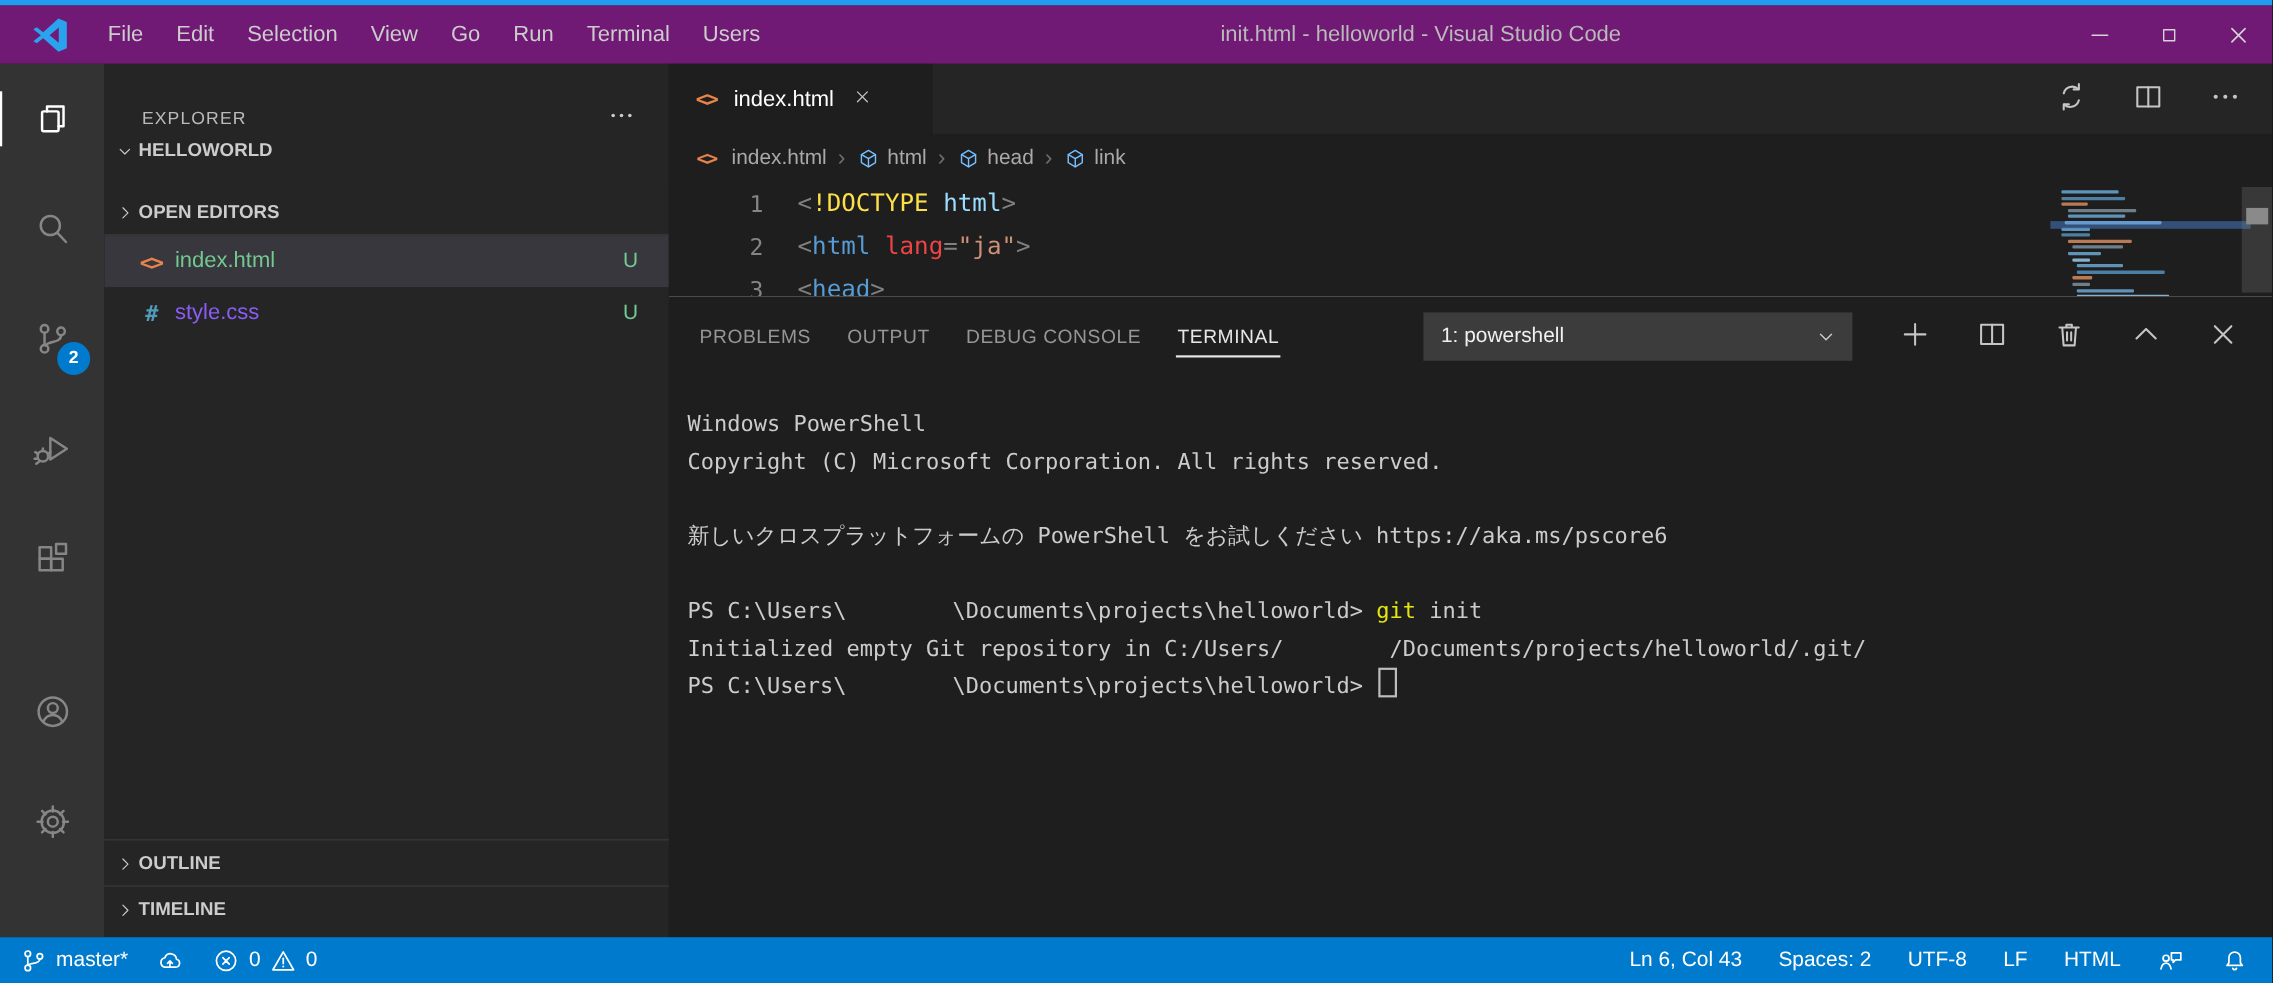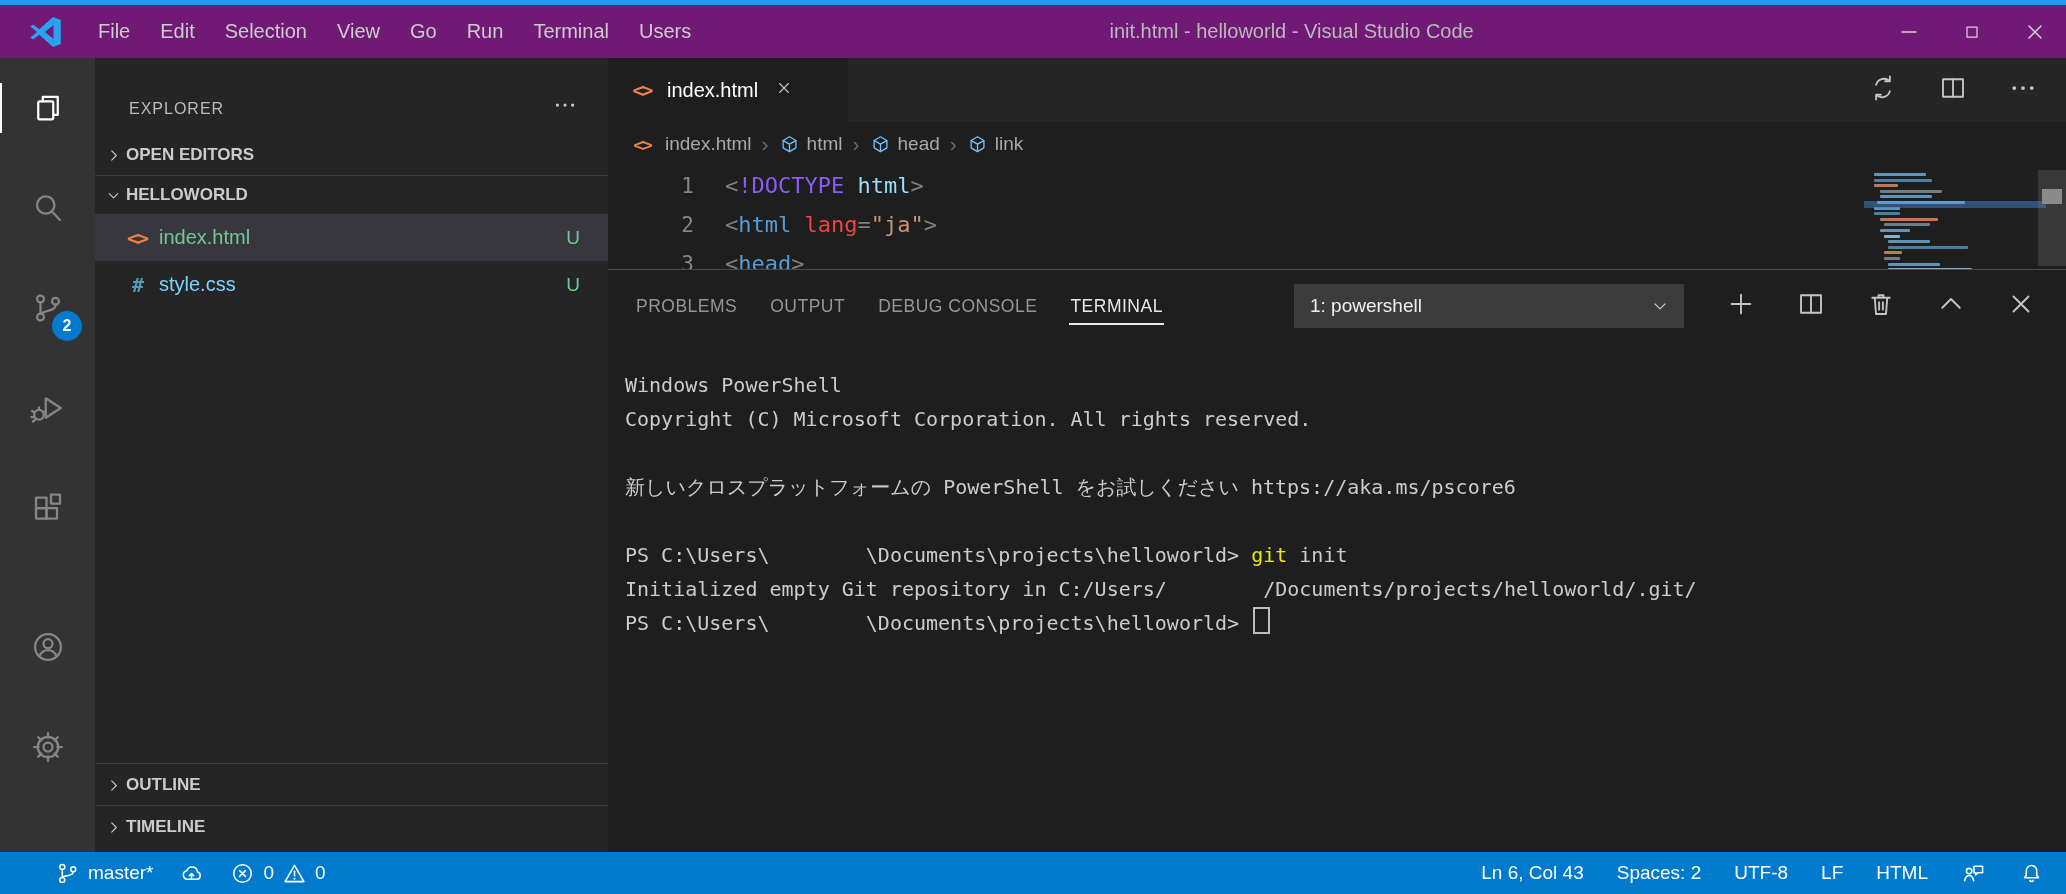--- a/index.html
+++ b/index.html
@@ -215,45 +215,45 @@
         <span class="side-more icon" id="side-more">
             <span class="icon">
               <svg viewBox="0 0 24 24" width="26" height="26">
                 <circle class="fl" cx="5" cy="12" r="1.5"></circle>
                 <circle class="fl" cx="12" cy="12" r="1.5"></circle>
                 <circle class="fl" cx="19" cy="12" r="1.5"></circle>
               </svg>
             </span>
           </span>
       </div>
+      <div class="side-row row-folder" id="row-folder">
+          <span class="icon">
+            <svg viewBox="0 0 24 24" width="17" height="17">
+              <path d="M6 9.5l6 6 6-6"></path>
+            </svg>
+          </span>
+          <span>HELLOWORLD</span>
+        </div>
       <div class="side-row row-open-editors" id="row-open-editors">
           <span class="icon">
             <svg viewBox="0 0 24 24" width="17" height="17">
               <path d="M9.5 5.5l6.5 6.5-6.5 6.5"></path>
             </svg>
           </span>
           <span>OPEN EDITORS</span>
-        </div>
-      <div class="side-row row-folder" id="row-folder">
-          <span class="icon">
-            <svg viewBox="0 0 24 24" width="17" height="17">
-              <path d="M6 9.5l6 6 6-6"></path>
-            </svg>
-          </span>
-          <span>HELLOWORLD</span>
         </div>
       <div id="file-list">
           <div class="file-row selected">
             <span class="icon file-icon" style="color:#e8834a;font-size:20px">&lt;&gt;</span>
             <span class="file-name" style="color:#73c991">index.html</span>
             <span class="git-badge" style="color:#73c991">U</span>
           </div>
           <div class="file-row">
             <span class="icon file-icon" style="color:#519aba;font-size:20px">#</span>
-            <span class="file-name" style="color:#7dd3fc">style.css</span>
+            <span class="file-name" style="color:#8b5cf6">style.css</span>
             <span class="git-badge" style="color:#73c991">U</span>
           </div>
         </div>
       <div id="side-bottom">
           <div class="side-bottom-row" style="top:705px">
             <span class="icon">
               <svg viewBox="0 0 24 24" width="17" height="17">
                 <path d="M9.5 5.5l6.5 6.5-6.5 6.5"></path>
               </svg>
             </span>
@@ -338,21 +338,21 @@
                 <path d="M4.9 7.6l7.1 4 7.2-4M12 11.6v8.4"></path>
               </svg>
             </span>
             <span>link</span>
           </span>
         </div>
       <div class="code-area">
         <div id="code-lines">
             <div class="code-line">
               <span class="ln">1</span>
-              <span class="code-text"><span style="color:#808080">&lt;</span><span style="color:#8b5cf6">!DOCTYPE</span><span style="color:#d4d4d4"> </span><span style="color:#9cdcfe">html</span><span style="color:#808080">&gt;</span></span>
+              <span class="code-text"><span style="color:#808080">&lt;</span><span style="color:#fde047">!DOCTYPE</span><span style="color:#d4d4d4"> </span><span style="color:#9cdcfe">html</span><span style="color:#808080">&gt;</span></span>
             </div>
             <div class="code-line">
               <span class="ln">2</span>
               <span class="code-text"><span style="color:#808080">&lt;</span><span style="color:#569cd6">html</span><span style="color:#d4d4d4"> </span><span style="color:#ef4444">lang</span><span style="color:#808080">=</span><span style="color:#ce9178">"ja"</span><span style="color:#808080">&gt;</span></span>
             </div>
             <div class="code-line">
               <span class="ln">3</span>
               <span class="code-text"><span style="color:#808080">&lt;</span><span style="color:#569cd6">head</span><span style="color:#808080">&gt;</span></span>
             </div>
           </div>
@@ -427,21 +427,21 @@
                     <path d="M6 6l12 12M18 6L6 18"></path>
                   </svg>
                 </span></span>
             </div>
         </div>
         <div class="terminal" id="terminal"><div><span style="color:#cccccc">Windows PowerShell</span></div><div><span style="color:#cccccc">Copyright (C) Microsoft Corporation. All rights reserved.</span></div><div>&nbsp;</div><div><span style="color:#cccccc">新しいクロスプラットフォームの PowerShell をお試しください https://aka.ms/pscore6</span></div><div>&nbsp;</div><div><span style="color:#cccccc">PS C:\Users\        \Documents\projects\helloworld&gt; </span><span style="color:#e5e510">git</span><span style="color:#cccccc"> init</span></div><div><span style="color:#cccccc">Initialized empty Git repository in C:/Users/        /Documents/projects/helloworld/.git/</span></div><div><span style="color:#cccccc">PS C:\Users\        \Documents\projects\helloworld&gt; </span><span class="term-cursor"></span></div></div>
       </div>
     </div>
   </div>
 
-  <div class="statusbar" style="background: rgb(0, 122, 204); padding-left: 37px;">
+  <div class="statusbar" style="background: rgb(0, 122, 204);">
     <div class="sb-left" id="sb-left">
         <div class="sb-item">
           <span class="icon">
             <svg viewBox="0 0 24 24" width="25" height="25">
               <circle cx="7" cy="5.8" r="2.4"></circle>
               <circle cx="7" cy="18.2" r="2.4"></circle>
               <circle cx="17.5" cy="8" r="2.4"></circle>
               <path d="M7 8.2v7.6"></path>
               <path d="M17.5 10.4c0 4.4-7 3.2-10 5"></path>
             </svg>

